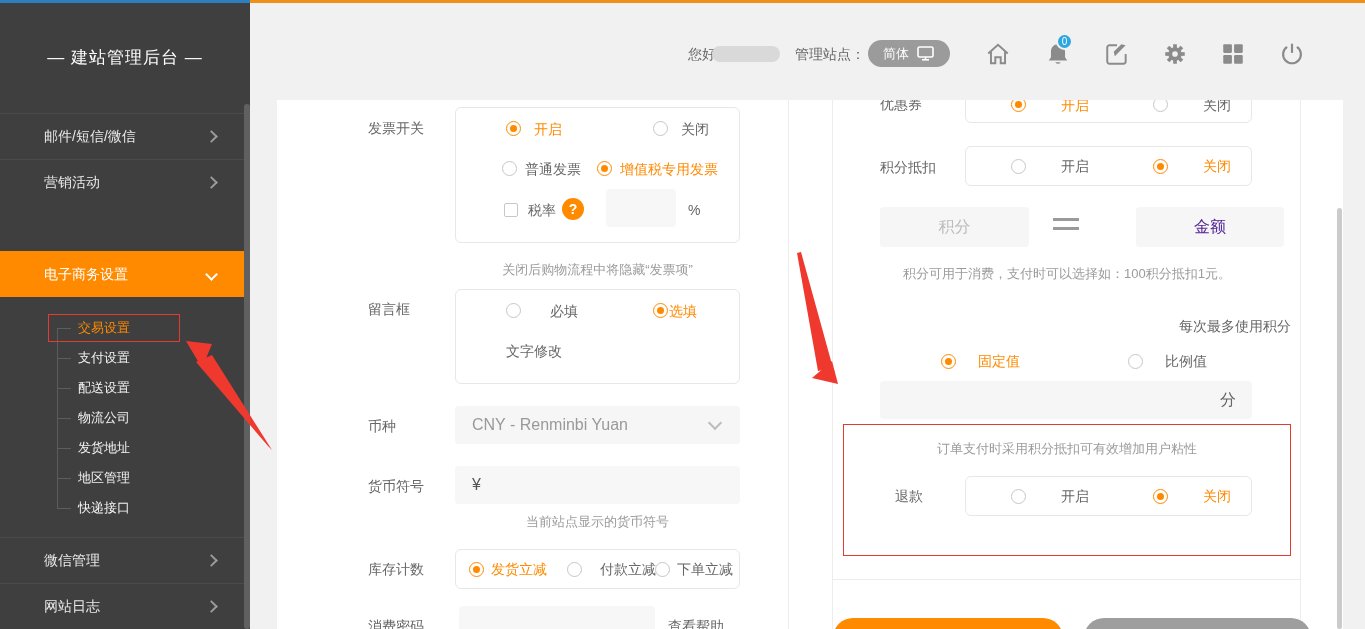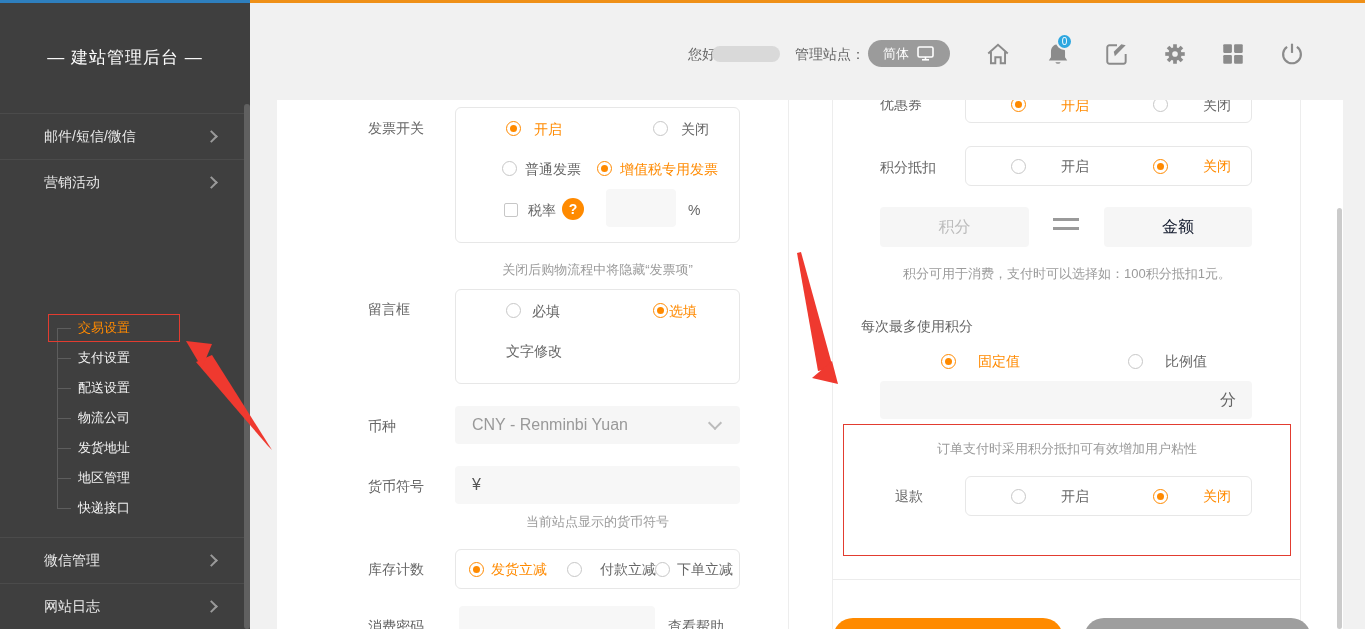--- a/index.html
+++ b/index.html
@@ -101,21 +101,21 @@
   <span class="rlab" style="left:72px;top:94px">税率</span>
   <span id="help-q" style="left:106px;top:90px">?</span>
   <span class="ginput" style="left:150px;top:81px;width:70px;height:38px;background:#f7f7f7"></span>
   <span class="rlab" style="left:232px;top:94px">%</span>
 </div>
 <div class="hint" style="left:455px;top:261px;width:285px">关闭后购物流程中将隐藏“发票项”</div>
 
 <div class="flabel" style="left:368px;top:301px">留言框</div>
 <div class="fbox" style="left:455px;top:289px;width:285px;height:95px">
   <span class="radio" style="left:50px;top:13px"></span>
-  <span class="rlab" style="left:76px;top:13px">必填</span>
+  <span class="rlab" style="left:94px;top:13px">必填</span>
   <span class="radio on" style="left:197px;top:13px"></span>
   <span class="rlab on" style="left:213px;top:13px">选填</span>
 
   <span class="rlab" style="left:50px;top:53px">文字修改</span>
 </div>
 
 <div class="flabel" style="left:368px;top:418px">币种</div>
 <div class="ginput" style="left:455px;top:406px;width:285px;height:38px;padding-left:17px;color:#999">
   <span>CNY - Renminbi Yuan</span>
   <span class="chev-down" style="right:20px;top:12px"></span>
@@ -151,24 +151,24 @@
 <div class="fbox" style="left:965px;top:146px;width:287px;height:40px">
   <span class="radio" style="left:45px;top:12px"></span>
   <span class="rlab" style="left:95px;top:11px">开启</span>
   <span class="radio on" style="left:187px;top:12px"></span>
   <span class="rlab on" style="left:237px;top:11px">关闭</span>
 </div>
 
 <div class="ginput" style="left:880px;top:207px;width:149px;height:40px;justify-content:center;color:#bcbcbc">积分</div>
 <span class="eqbar" style="left:1053px;top:218px"></span>
 <span class="eqbar" style="left:1053px;top:227px"></span>
-<div class="ginput" style="left:1104px;top:207px;width:148px;height:40px;justify-content:center;color:#0f172a">金额</div>
+<div class="ginput" style="left:1136px;top:207px;width:148px;height:40px;justify-content:center;color:#4c1d95">金额</div>
 <div class="hint" style="left:843px;top:265px;width:448px">积分可用于消费，支付时可以选择如：100积分抵扣1元。</div>
 
-<div class="flabel" style="left:861px;top:318px;width:448px;text-align:left">每次最多使用积分</div>
+<div class="flabel" style="left:843px;top:318px;width:448px;text-align:right">每次最多使用积分</div>
 <span class="radio on" style="left:941px;top:354px;z-index:2"></span>
 <span class="rlab on" style="left:978px;top:353px;z-index:2">固定值</span>
 <span class="radio" style="left:1128px;top:354px;z-index:2"></span>
 <span class="rlab" style="left:1165px;top:353px;z-index:2">比例值</span>
 <div class="ginput" style="left:880px;top:381px;width:372px;height:38px;justify-content:flex-end;padding-right:16px;color:#666">分</div>
 
 <div class="hint" style="left:843px;top:440px;width:448px">订单支付时采用积分抵扣可有效增加用户粘性</div>
 <div class="flabel" style="left:895px;top:488px">退款</div>
 <div class="fbox" style="left:965px;top:476px;width:287px;height:40px">
   <span class="radio" style="left:45px;top:12px"></span>
@@ -245,20 +245,24 @@
   <div id="sb-title" class="abs">— 建站管理后台 —</div>
 
   <div class="sb-item" style="top:113px">
     <span>邮件/短信/微信</span>
     <span class="sb-chev right"></span>
   </div>
   <div class="sb-item" style="top:159px">
     <span>营销活动</span>
     <span class="sb-chev right"></span>
   </div>
+  <div class="sb-item active" style="top:251px">
+    <span>电子商务设置</span>
+    <span class="sb-chev down"></span>
+  </div>
 
   <div id="tree-v" class="abs"></div>
   <span class="tree-t" style="top:328px"></span>
   <span class="tree-t" style="top:358px"></span>
   <span class="tree-t" style="top:388px"></span>
   <span class="tree-t" style="top:418px"></span>
   <span class="tree-t" style="top:448px"></span>
   <span class="tree-t" style="top:478px"></span>
   <span class="tree-t" style="top:508px"></span>
 

